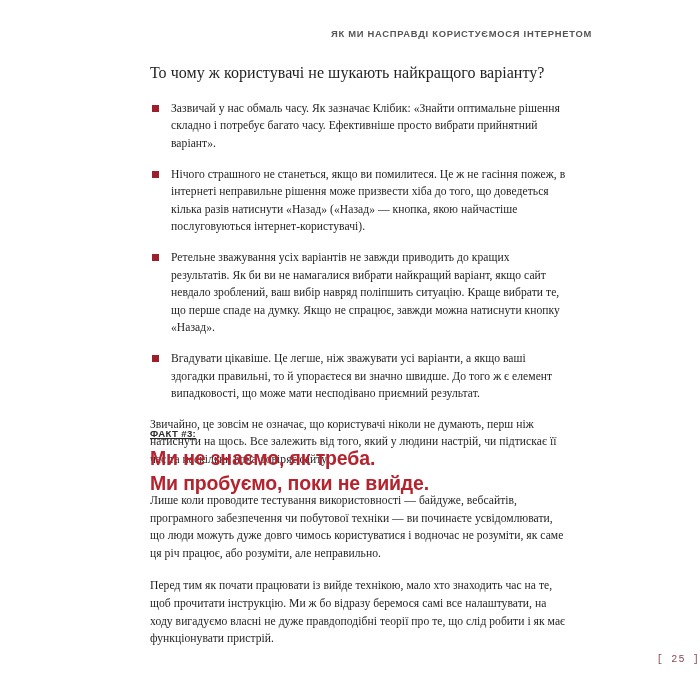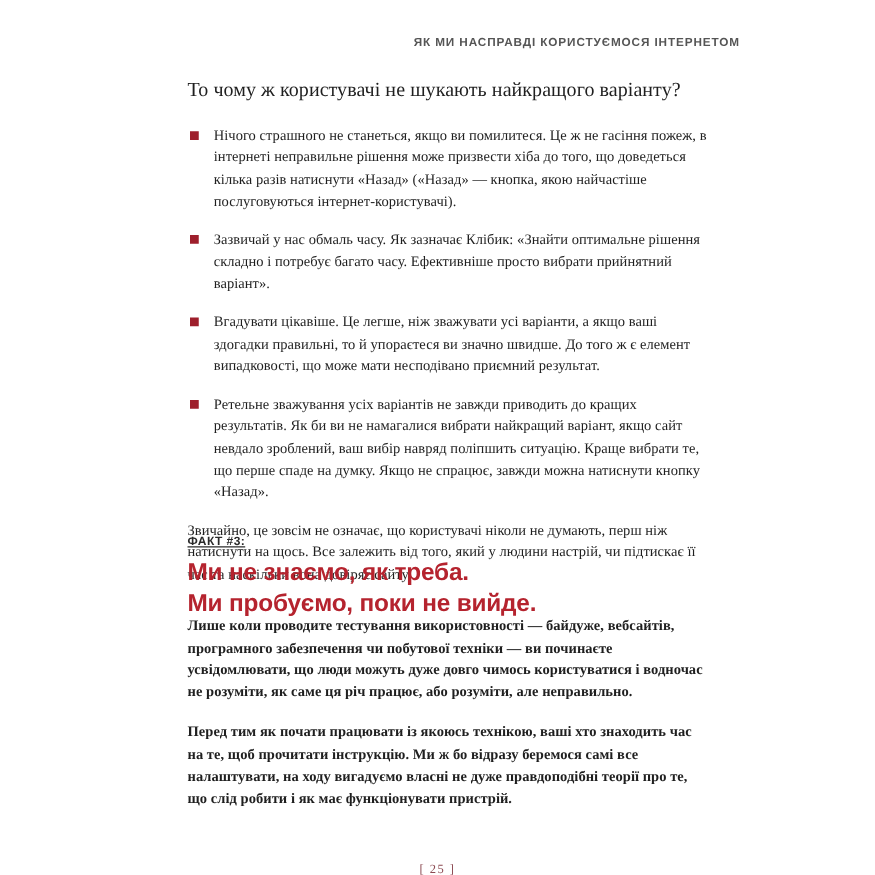--- a/index.html
+++ b/index.html
@@ -129,79 +129,78 @@
     top: 492px;
     width: 418px;
   }
 
   .post-fact p {
     font-size: 11.6px;
     line-height: 1.52;
     color: #1f1f1f;
     letter-spacing: 0.04px;
     margin-bottom: 15px;
-    font-weight: bold;
   }
 
   .post-fact p:last-child { margin-bottom: 0; }
 
   
   .folio {
     position: absolute;
     left: 0;
     right: 0;
-    top: 690px;
-    text-align: center;
-    font-family: Liberation Serif, serif;
+    top: 654px;
+    text-align: right;
+    font-family: Liberation Mono, monospace;
     font-size: 10px;
     color: #8c4a52;
     letter-spacing: 1.2px;
   }
 </style>
 </head>
 <body>
 
 <div class="page">
 
   <div class="running-head">Як ми насправді користуємося інтернетом</div>
 
   <div class="content">
 
     <p class="lead-question">То чому ж користувачі не шукають найкращого варіанту?</p>
 
     <ul class="bullet-list">
       <li class="bullet-item">
         <span class="bullet-marker"></span>
+        <span>Зазвичай у нас обмаль часу. Як зазначає Клібик: «Знайти оптимальне рішення складно і потребує багато часу. Ефективніше просто вибрати прийнятний варіант».</span>
+      </li>
+      <li class="bullet-item">
+        <span class="bullet-marker"></span>
         <span>Нічого страшного не станеться, якщо ви помилитеся. Це ж не гасіння пожеж, в інтернеті неправильне рішення може призвести хіба до того, що доведеться кілька разів натиснути «Назад» («Назад» — кнопка, якою найчастіше послуговуються інтернет-користувачі).</span>
       </li>
       <li class="bullet-item">
         <span class="bullet-marker"></span>
-        <span>Зазвичай у нас обмаль часу. Як зазначає Клібик: «Знайти оптимальне рішення складно і потребує багато часу. Ефективніше просто вибрати прийнятний варіант».</span>
+        <span>Ретельне зважування усіх варіантів не завжди приводить до кращих результатів. Як би ви не намагалися вибрати найкращий варіант, якщо сайт невдало зроблений, ваш вибір навряд поліпшить ситуацію. Краще вибрати те, що перше спаде на думку. Якщо не спрацює, завжди можна натиснути кнопку «Назад».</span>
       </li>
       <li class="bullet-item">
         <span class="bullet-marker"></span>
         <span>Вгадувати цікавіше. Це легше, ніж зважувати усі варіанти, а якщо ваші здогадки правильні, то й упораєтеся ви значно швидше. До того ж є елемент випадковості, що може мати несподівано приємний результат.</span>
-      </li>
-      <li class="bullet-item">
-        <span class="bullet-marker"></span>
-        <span>Ретельне зважування усіх варіантів не завжди приводить до кращих результатів. Як би ви не намагалися вибрати найкращий варіант, якщо сайт невдало зроблений, ваш вибір навряд поліпшить ситуацію. Краще вибрати те, що перше спаде на думку. Якщо не спрацює, завжди можна натиснути кнопку «Назад».</span>
       </li>
     </ul>
 
     <p class="closing-para">Звичайно, це зовсім не означає, що користувачі ніколи не думають, перш ніж натиснути на щось. Все залежить від того, який у людини настрій, чи підтискає її час та наскільки вона довіряє сайту.</p>
   </div>
 
   <div class="fact-block">
     <div class="fact-kicker">ФАКТ #3:</div>
     <div class="fact-headline">
       <span class="line1">Ми не знаємо, як треба.</span>
       <span class="line2">Ми пробуємо, поки не вийде.</span>
     </div>
   </div>
 
   <div class="post-fact">
     <p>Лише коли проводите тестування використовності — байдуже, вебсайтів, програмного забезпечення чи побутової техніки — ви починаєте усвідомлювати, що люди можуть дуже довго чимось користуватися і водночас не розуміти, як саме ця річ працює, або розуміти, але неправильно.</p>
-    <p>Перед тим як почати працювати із якоюсь технікою, ваші хто знаходить час на те, щоб прочитати інструкцію. Ми ж бо відразу беремося самі все налаштувати, на ходу вигадуємо власні не дуже правдоподібні теорії про те, що слід робити і як має функціонувати пристрій.</p>
+    <p>Перед тим як почати працювати із вийде технікою, мало хто знаходить час на те, щоб прочитати інструкцію. Ми ж бо відразу беремося самі все налаштувати, на ходу вигадуємо власні не дуже правдоподібні теорії про те, що слід робити і як має функціонувати пристрій.</p>
   </div>
 
   <div class="folio">[ 25 ]</div>
 
 </div>
 
 </body></html>

